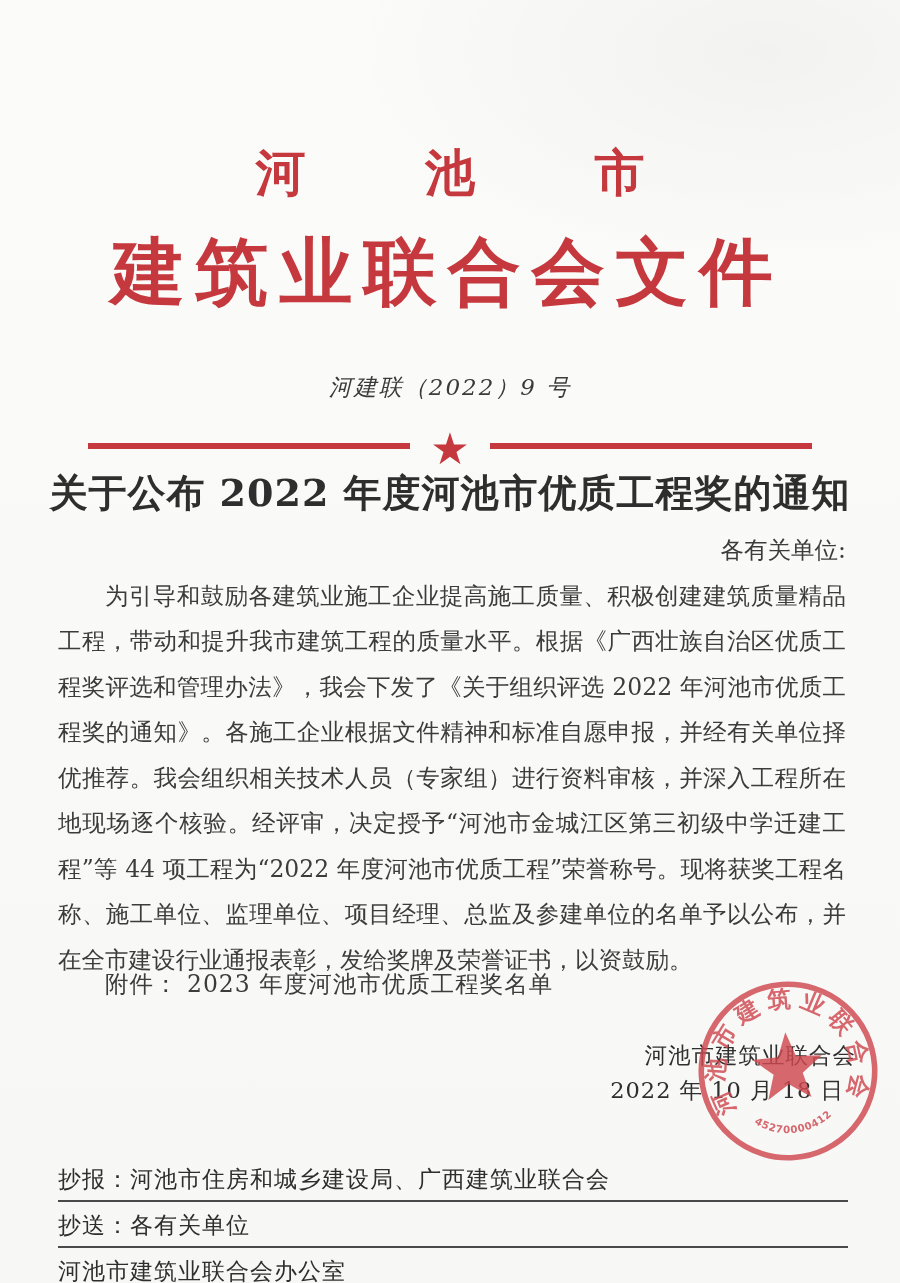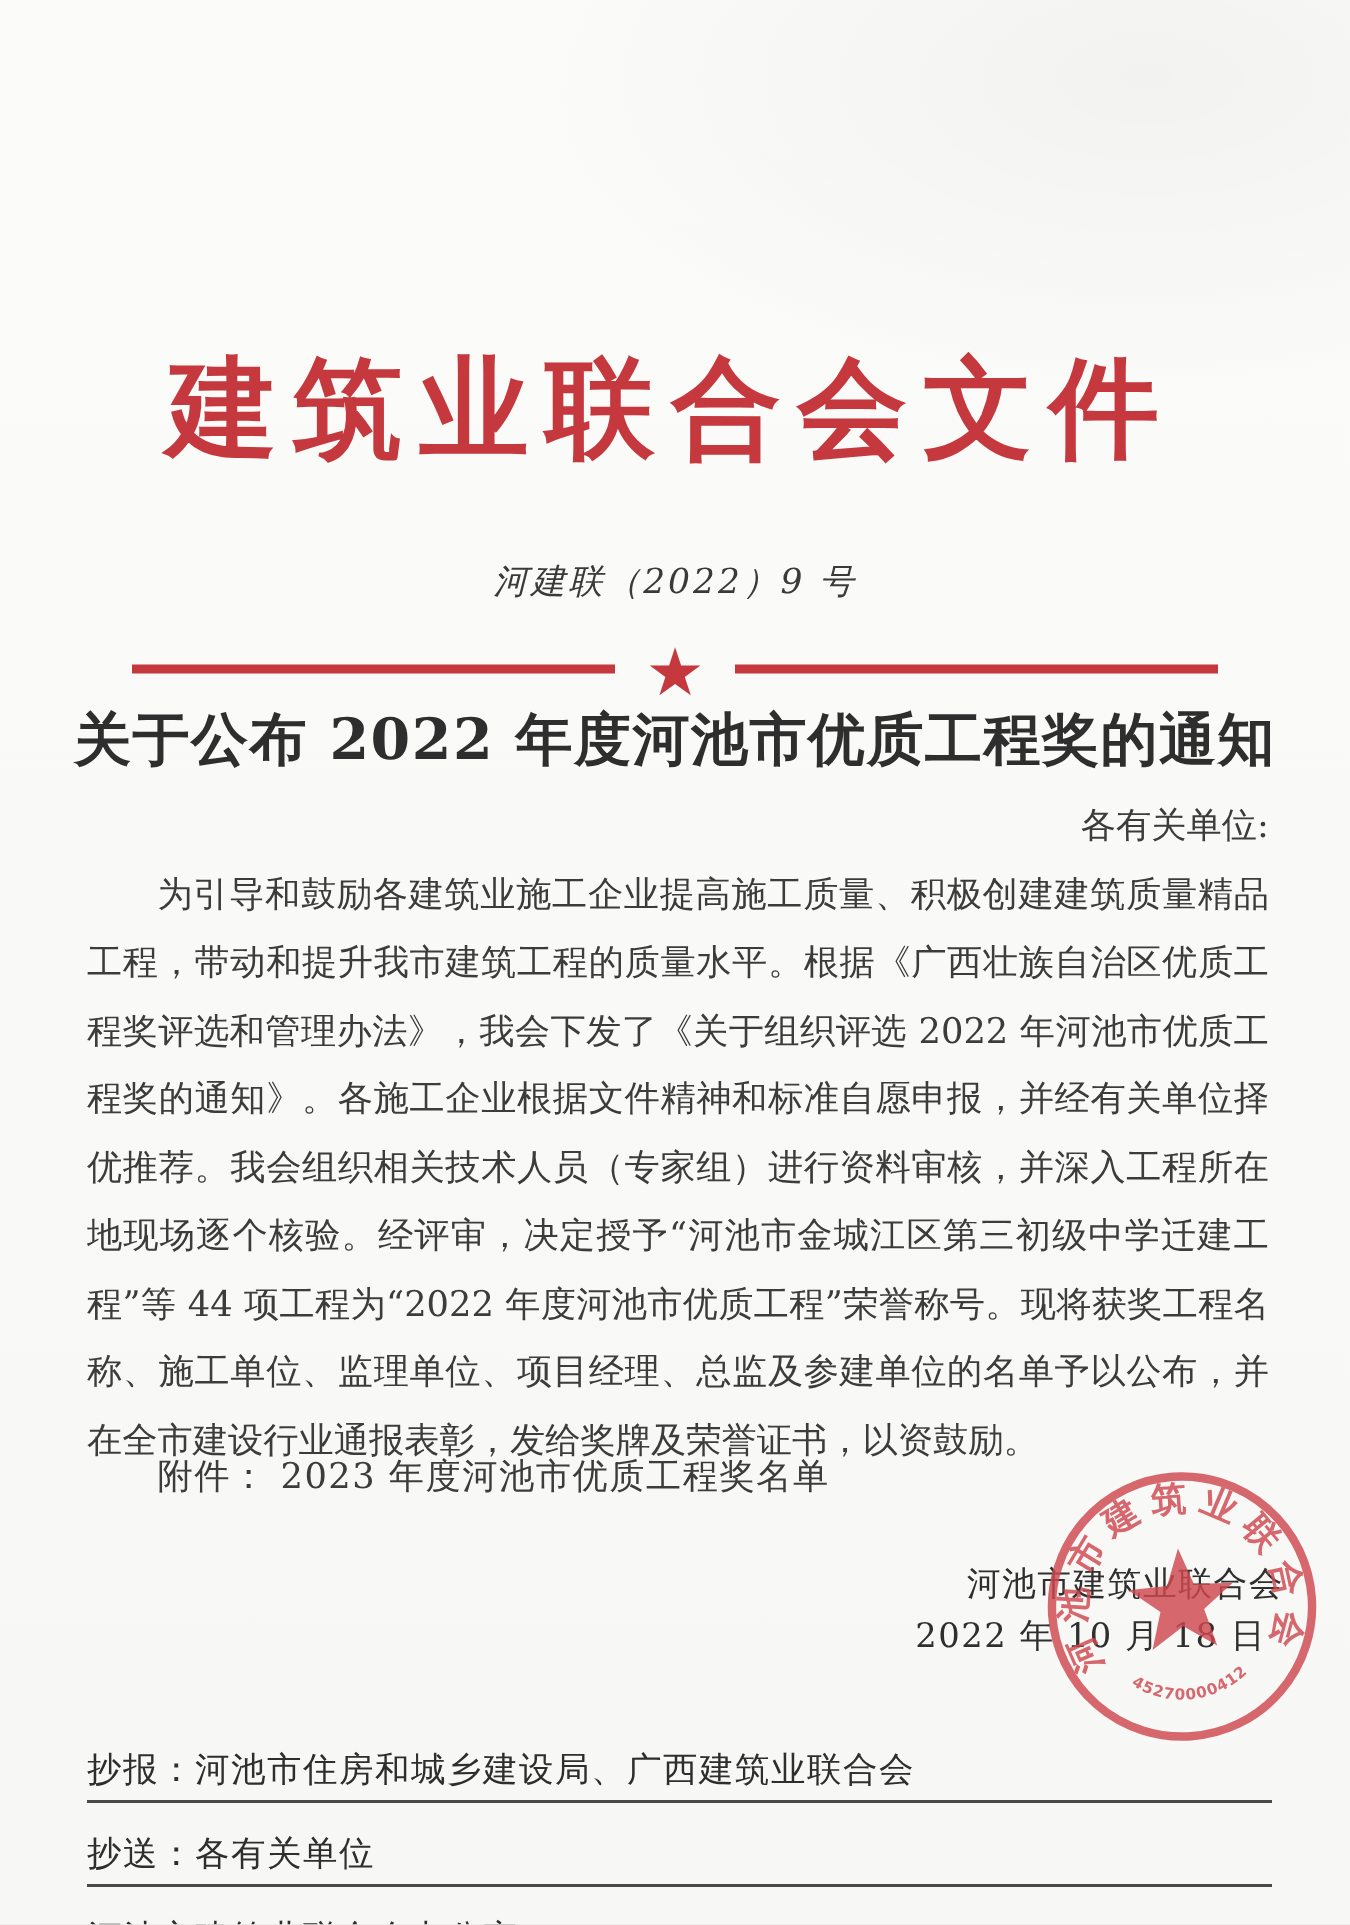--- a/index.html
+++ b/index.html
@@ -99,27 +99,28 @@
   
   .footer {
     position: absolute; left: 58px; top: 1160px; width: 790px;
     font-size: 23px; color: #2e2e2e;
   }
   .footer .row {
     padding: 4px 0 5px 0;
     letter-spacing: 1px;
   }
   .footer .row.underlined { border-bottom: 2px solid #4a4a4a; }
-  .footer .row + .row { margin-top: 14px; }
+  .footer .row + .row { margin-top: 4px; }
 </style>
 </head>
 <body>
 
 <div class="page">
 
+  <div class="hdr-line1">河 池 市</div>
   <div class="hdr-line2">建筑业联合会文件</div>
 
   <div class="doc-number">河建联（2022）9 号</div>
 
   <div class="divider">
     <div class="bar"></div>
     <div class="star">★</div>
     <div class="bar"></div>
   </div>
 

